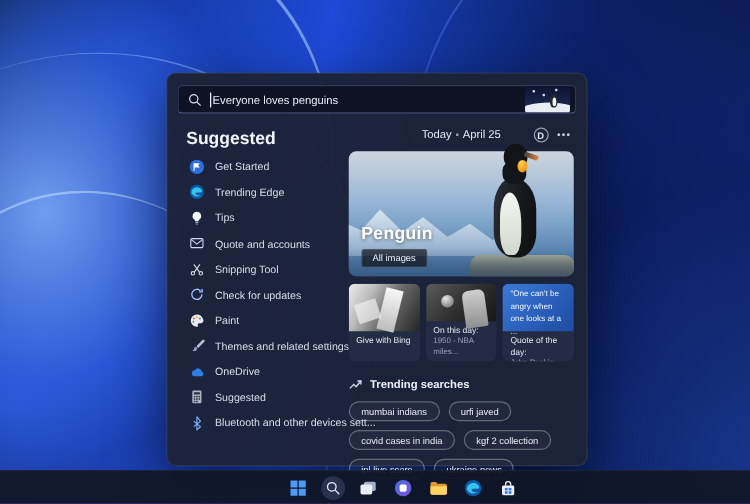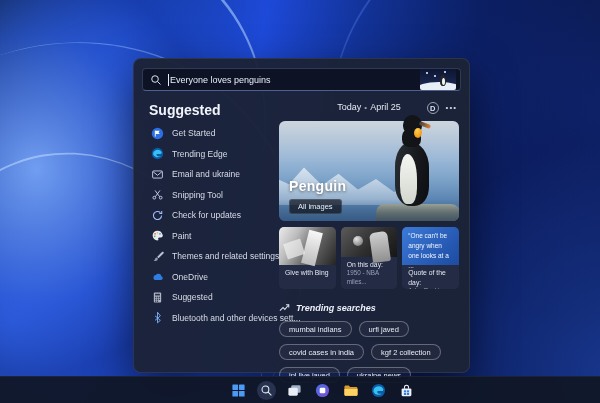--- a/index.html
+++ b/index.html
@@ -105,21 +105,21 @@
   .img-nba::after { content:""; position:absolute; right:8px; top:5px; width:18px; height:30px;
     background:linear-gradient(180deg,#cfcfcf,#8f8f8f); border-radius:5px 5px 2px 2px; transform:rotate(-8deg); }
   .img-quote { background:linear-gradient(135deg,#3c7ad8 0%,#2a5fba 55%,#1d4ba0 100%);
     color:#f2f6fc; font-size:6.5px; line-height:1.55; padding:4px 6px; }
   .card-cap { flex:1; padding:3px 6px 2px; background:#232b45; }
   .cap-main { font-size:6.8px; color:#e3e8f1; line-height:1.4; }
   .cap-sub { font-size:6.3px; color:#98a1b7; line-height:1.4; }
 
   
   .trending { margin-top:13px; }
-  .trend-head { display:flex; align-items:center; gap:6px;font-style:italic; }
+  .trend-head { display:flex; gap:6px; }
   .trend-title { font-size:9px; font-weight:700; color:#eef1f8; }
   .pills { display:flex; flex-wrap:wrap; gap:7px 7px; margin-top:8px; }
   .pill { border:1px solid rgba(255,255,255,.3); background:rgba(255,255,255,.03); color:#e8ecf4;
     font-size:7.5px; padding:2.5px 9px; border-radius:999px; white-space:nowrap; cursor:pointer; }
 
   
   .taskbar { position:absolute; left:0; right:0; bottom:0; height:27px;
     background:rgba(16,22,38,.94); border-top:1px solid rgba(255,255,255,.05);
     display:flex; align-items:center; justify-content:center; }
   .tb-icons { display:flex; gap:9px; margin-left:44px; }
@@ -178,25 +178,35 @@
               <svg width="13" height="13" viewBox="0 0 16 16">
                   <circle cx="8" cy="8" r="7" fill="#0c59a4"></circle>
                   <path d="M2.6 9.2a5.6 5.6 0 0 1 10.2-3.3c.8 1.4.2 2.7-1.3 2.7H8.2c-1.8 0-2 1.4-.8 2.3 1 .8 3 .9 4.6.2A6 6 0 0 1 2.6 9.2z" fill="#35c1f1"></path>
                 </svg>
             </span>
             <span>Trending Edge</span>
           </li>
           <li class="s-item">
             <span class="s-icon">
               <svg width="13" height="13" viewBox="0 0 16 16">
+                  <path d="M8 1.8a4.2 4.2 0 0 0-2.5 7.6c.5.4.9 1 .9 1.6h3.2c0-.6.4-1.2.9-1.6A4.2 4.2 0 0 0 8 1.8z" fill="#f4f7fc"></path>
+                  <rect x="6.4" y="11.6" width="3.2" height="1.2" rx=".6" fill="#9aa4b8"></rect>
+                  <rect x="6.8" y="13.3" width="2.4" height="1" rx=".5" fill="#9aa4b8"></rect>
+                </svg>
+            </span>
+            <span>Tips</span>
+          </li>
+          <li class="s-item">
+            <span class="s-icon">
+              <svg width="13" height="13" viewBox="0 0 16 16">
                   <rect x="2" y="3.6" width="12" height="8.8" rx="1.2" fill="none" stroke="#cfd8ec" stroke-width="1.1"></rect>
                   <path d="M2.6 4.6L8 9l5.4-4.4" fill="none" stroke="#cfd8ec" stroke-width="1.1"></path>
                 </svg>
             </span>
-            <span>Email and ukraine</span>
+            <span>Quote and accounts</span>
           </li>
           <li class="s-item">
             <span class="s-icon">
               <svg width="13" height="13" viewBox="0 0 16 16">
                   <circle cx="4.1" cy="11.9" r="1.7" stroke="#cfd8ec" fill="none" stroke-width="1.1"></circle>
                   <circle cx="11.9" cy="11.9" r="1.7" stroke="#cfd8ec" fill="none" stroke-width="1.1"></circle>
                   <path d="M5.4 10.7L11 3M10.6 10.7L5 3" stroke="#cfd8ec" stroke-width="1.1"></path>
                 </svg>
             </span>
             <span>Snipping Tool</span>
@@ -325,21 +335,21 @@
               <path d="M1 9.5L4.4 6l2 2L10.6 3" fill="none" stroke="#d6dcea" stroke-width="1.2"></path>
               <path d="M7.6 3h3v3" fill="none" stroke="#d6dcea" stroke-width="1.2"></path>
             </svg>
             <span class="trend-title">Trending searches</span>
           </div>
           <div class="pills">
             <span class="pill">mumbai indians</span>
             <span class="pill">urfi javed</span>
             <span class="pill">covid cases in india</span>
             <span class="pill">kgf 2 collection</span>
-            <span class="pill">ipl live javed</span>
+            <span class="pill">ipl live score</span>
             <span class="pill">ukraine news</span>
           </div>
         </div>
 
       </div>
     </div>
   </div>
 
   <div class="taskbar">
     <div class="tb-icons">

